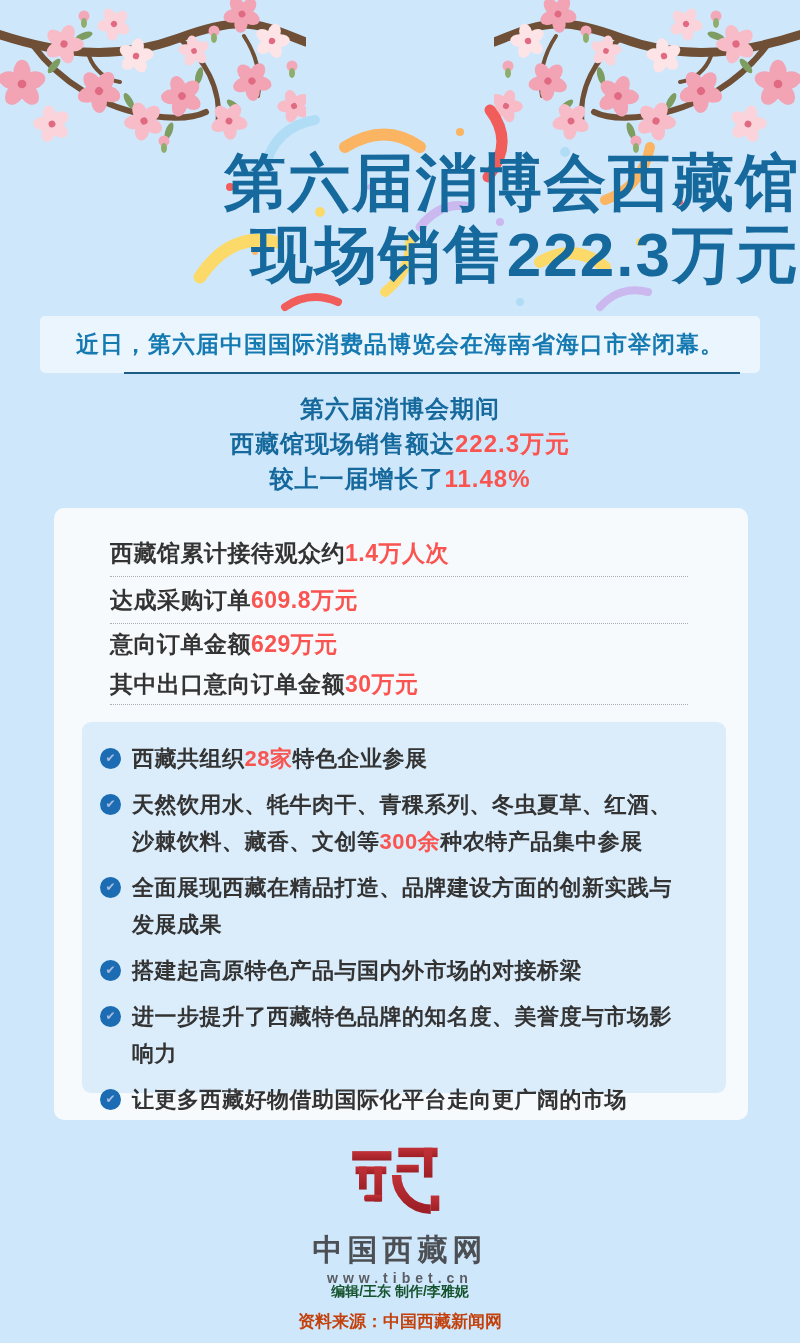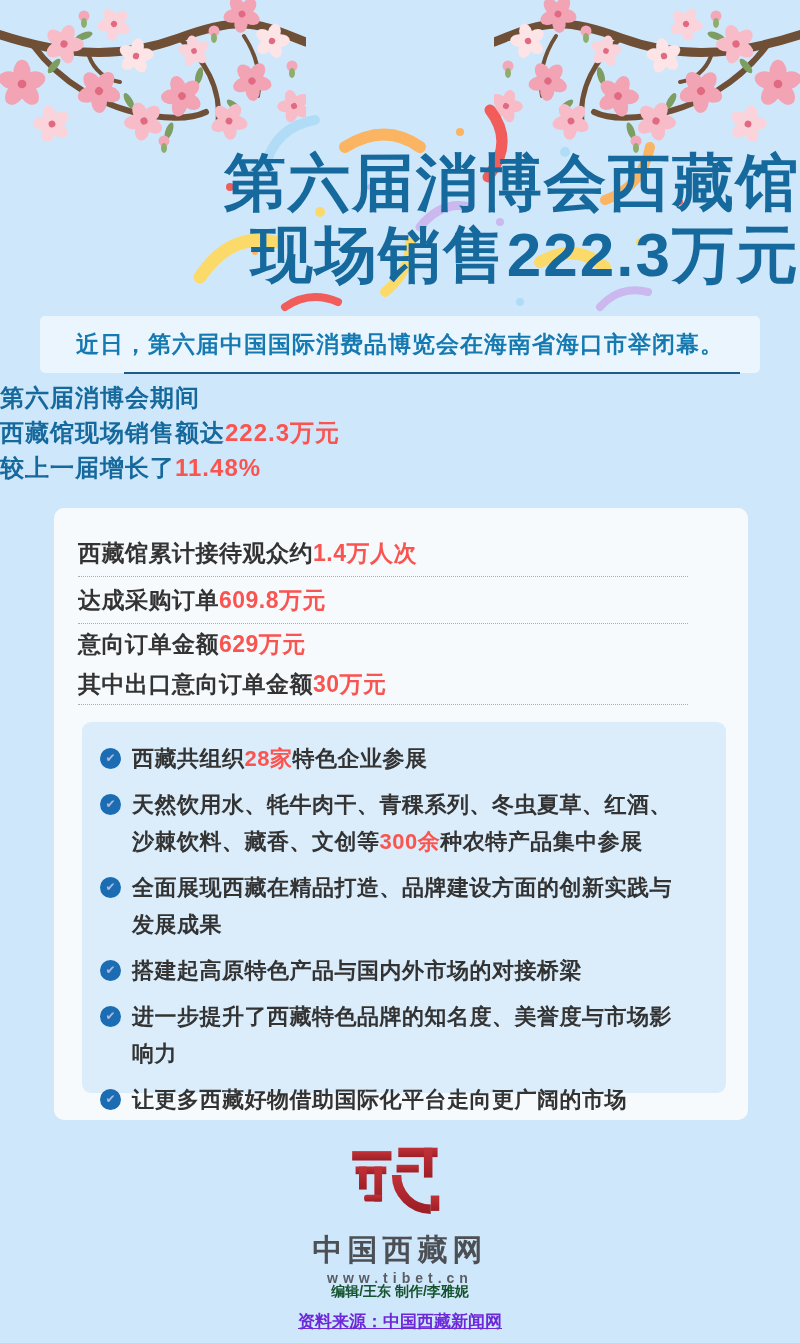--- a/index.html
+++ b/index.html
@@ -22,29 +22,29 @@
   .banner{
     position:absolute; left:40px; top:316px; width:720px; height:57px;
     background:#ebf5fd; border-radius:5px; z-index:2;
     display:flex; align-items:center; justify-content:center;
   }
   .banner p{margin:0; font-size:23px; font-weight:700; color:#157ab2; letter-spacing:1px;}
   .banner-underline{
     position:absolute; left:124px; top:372px; width:616px; height:2px;
     background:#1d5c86; z-index:3;
   }
-  .intro{position:absolute; left:0; top:380px; width:100%; text-align:left; z-index:2;}
+  .intro{position:absolute; left:0; top:391px; width:100%; text-align:center; z-index:2;}
   .intro p{margin:0; height:35px; line-height:35px; font-size:24px; font-weight:700; color:#16699c; letter-spacing:1px;}
   .red{color:#fa5450;}
   .blue{color:#16699c;}
 
   .stats-card{
     position:absolute; left:54px; top:508px; width:694px; height:612px;
     background:#f6fafd; border-radius:10px; z-index:2;
-    padding:22px 60px 0 24px; box-sizing:border-box;
+    padding:22px 60px 0 56px; box-sizing:border-box;
   }
   .stat-row{height:46px; display:flex; align-items:center; font-size:23px; font-weight:600; color:#333; letter-spacing:.5px;}
   .stat-row.compact{height:40px;}
   .divider{border-bottom:1px dotted #a9aeb6; height:0;}
 
   .highlight-card{
     position:absolute; left:28px; top:214px; width:644px; height:371px;
     background:#dbedfb; border-radius:9px; box-sizing:border-box;
     padding:18px 40px 0 18px;
   }
@@ -54,21 +54,21 @@
     background:#1b6cb2; border-radius:50%; color:#a9bce2;
     font-size:12px; line-height:21px; text-align:center; font-weight:700;
   }
   .bullet p{margin:0; font-size:22px; line-height:37px; font-weight:600; color:#333; letter-spacing:.5px;}
 
   .footer-item{position:absolute; left:0; width:100%; text-align:center; z-index:2;}
   .logo-wrap{top:1146px; display:flex; justify-content:center;}
   .site-name{top:1230px; font-size:30px; font-weight:700; letter-spacing:5px; color:#4c4f54;}
   .site-url{top:1262px; font-size:14px; font-weight:600; letter-spacing:5px; color:#5a5d63;margin-top:8px;}
   .credits{top:1283px; font-size:14px; font-weight:600; color:#14532d;}
-  .source{top:1310px; font-size:17px; font-weight:600; color:#6d28d9;text-decoration:underline;}
+  .source{top:1310px; font-size:17px; font-weight:600; color:#c2410c;}
 </style>
 </head>
 <body>
 
 <div class="poster">
 
   <svg class="deco blossom-left" width="312" height="176" viewBox="0 0 312 176">
     <defs>
       <g id="fl">
         <ellipse cx="0" cy="-10" rx="7.5" ry="11" fill="currentColor"></ellipse>

